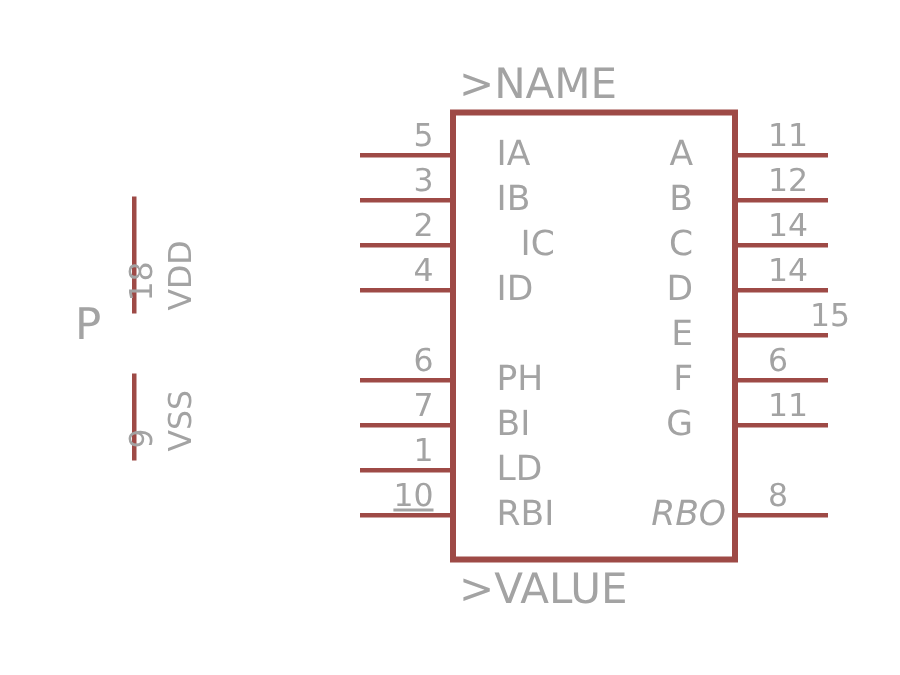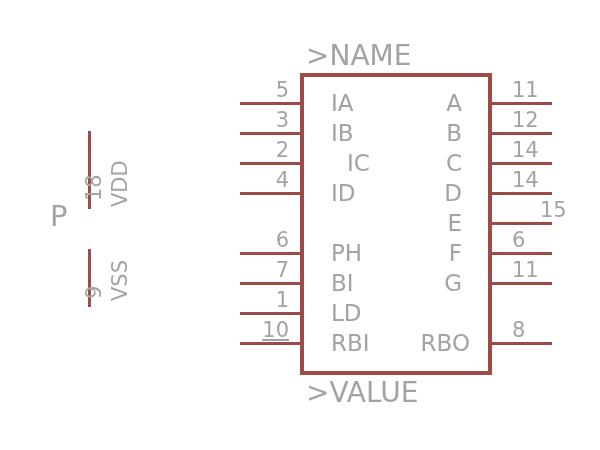--- a/index.html
+++ b/index.html
@@ -145,15 +145,15 @@
   <div class="hline" style="left:490px; top:252px; width:62px;"></div>
   <div class="txt pin-num pin-num-r" style="left:512px; top:251px;">6</div>
   <div class="txt pin-label pin-label-r" style="left:462px; top:242px;">F</div>
 
   <div class="hline" style="left:490px; top:282px; width:62px;"></div>
   <div class="txt pin-num pin-num-r" style="left:512px; top:281px;">11</div>
   <div class="txt pin-label pin-label-r" style="left:462px; top:272px;">G</div>
 
   <div class="hline" style="left:490px; top:342px; width:62px;"></div>
   <div class="txt pin-num pin-num-r" style="left:512px; top:341px;">8</div>
-  <div class="txt pin-label pin-label-r" style="left:470px; top:332px;">RBO</div>
+  <div class="txt pin-label pin-label-r" style="left:484px; top:332px;font-style:italic;">RBO</div>
 
 </div>
 
 </body></html>

